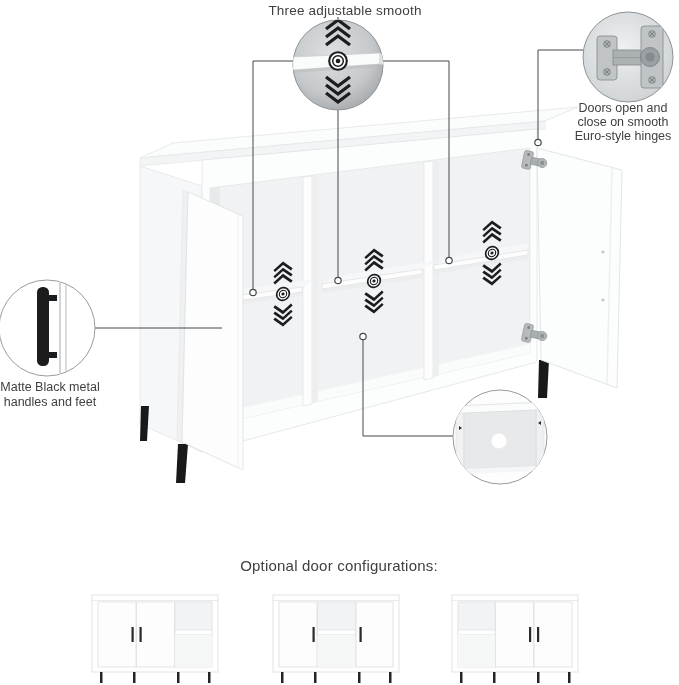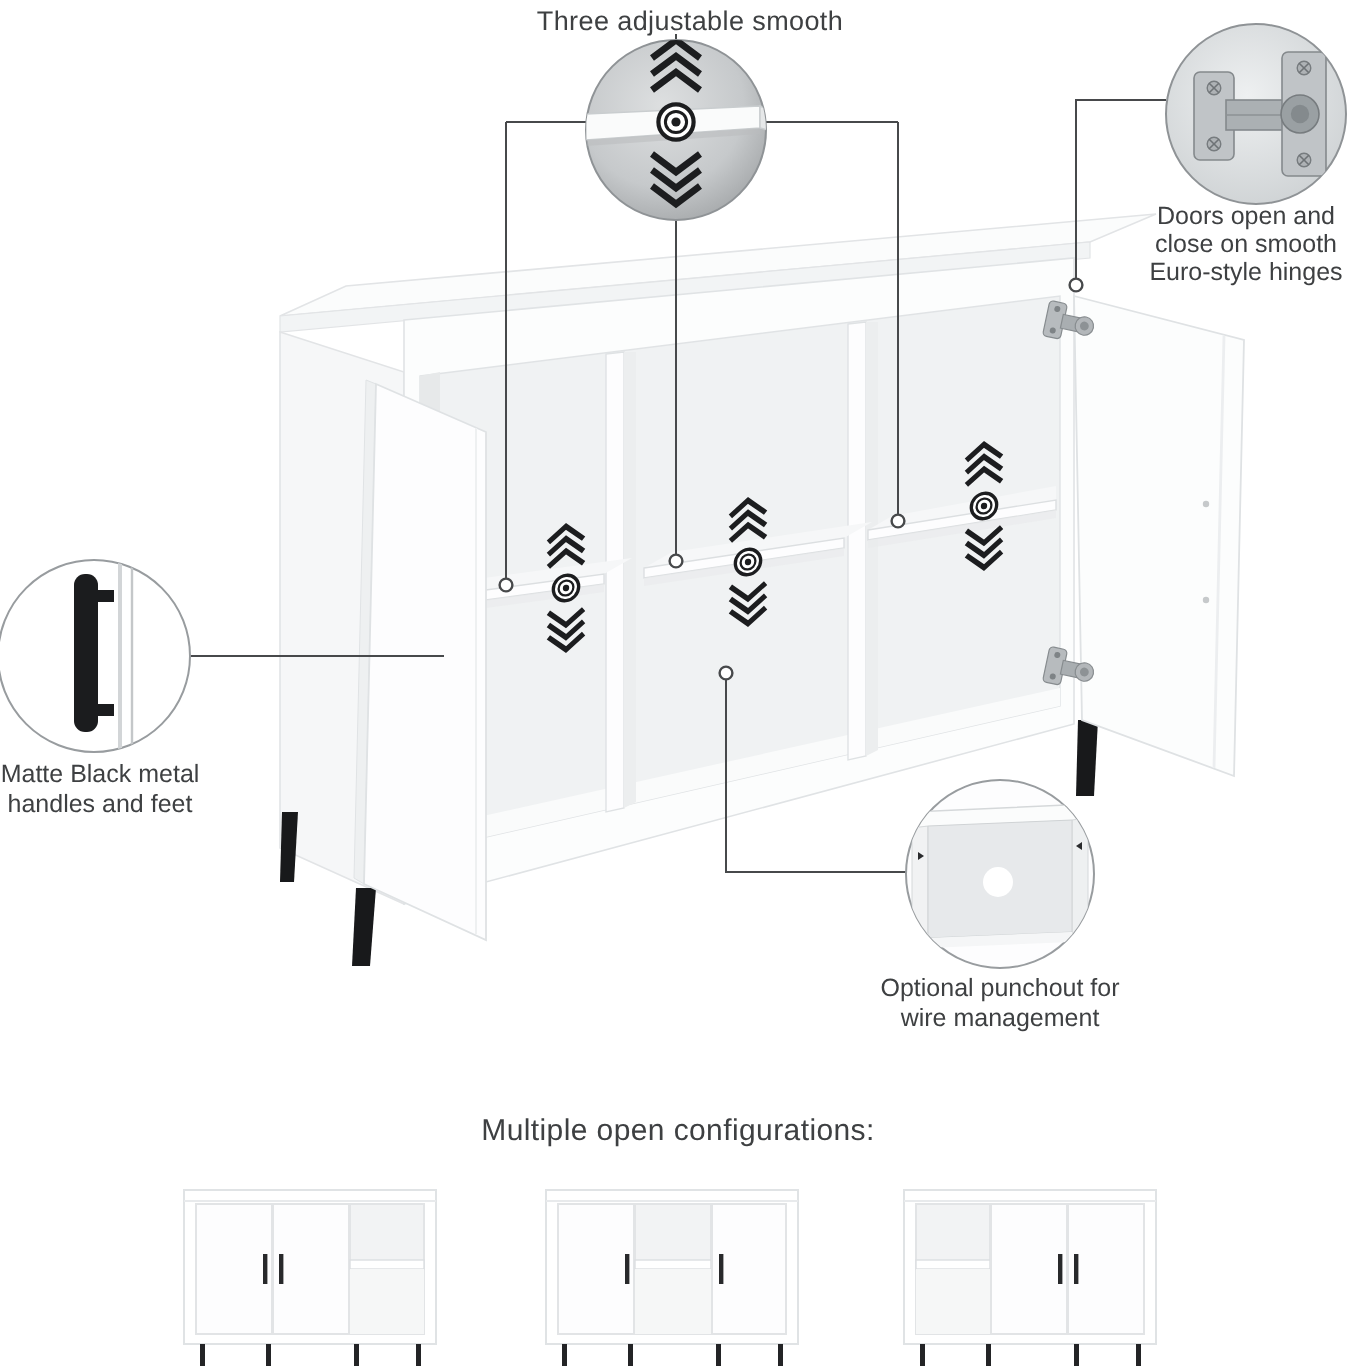--- a/index.html
+++ b/index.html
@@ -279,19 +279,15 @@
     <div>Doors open and</div>
     <div>close on smooth</div>
     <div>Euro-style hinges</div>
   </div>
 
   <div class="lbl lbl-handles">
     <div>Matte Black metal</div>
     <div>handles and feet</div>
   </div>
 
-  <div class="lbl lbl-punchout">
-    <div>Optional punchout for</div>
-    <div>wire management</div>
-  </div>
-
-  <div class="lbl lbl-title">Multiple open configurations:</div>
+
+  <div class="lbl lbl-title">Optional door configurations:</div>
 </div>
 
 </body></html>

